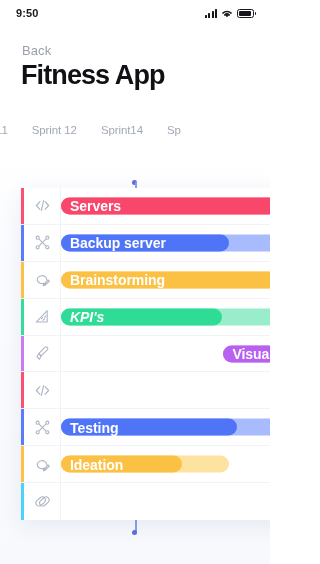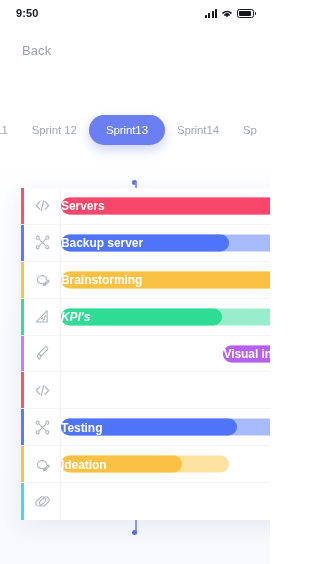--- a/index.html
+++ b/index.html
@@ -124,22 +124,22 @@
     position:absolute; top:50%; transform:translateY(-50%);
     height:17px; border-radius:9px;
     display:flex; align-items:center;
   }
   .bar .fill {
     position:absolute; left:0; top:0; bottom:0;
     border-radius:9px;
   }
   .bar .lbl {
     position:relative; z-index:2;
-    font-size:12px; color:#ffffff; font-weight:bold;
-    white-space:nowrap;
+    font-size:14px; color:#ffffff; font-weight:bold;
+    padding-left:9px; white-space:nowrap;
     letter-spacing:-.05px;
   }
 </style>
 </head>
 <body>
 
 <div class="phone">
 
   <div class="statusbar">
     <div class="status-time">9:50</div>
@@ -157,25 +157,25 @@
           <path d="M3.6 6.0 A3.4 3.4 0 0 1 8.4 6.0" stroke="#16181d" stroke-width="1.4" fill="none" stroke-linecap="round"></path>
         </svg>
       </div>
       <div class="batt">
           <span></span>
         </div>
     </div>
   </div>
 
   <div class="back">Back</div>
+  <div class="title">Fitness App</div>
 
   <div class="tabs">
     <div class="tab first">11</div>
     <div class="tab">Sprint 12</div>
-    <div class="tab active">Sprint13</div>
     <div class="tab">Sprint14</div>
     <div class="tab">Sp</div>
   </div>
 
   <div class="today-dot-top"></div>
   <div class="today-line"></div>
   <div class="today-dot-bot"></div>
 
   <div class="gantt" id="gantt">
       <div class="row">

